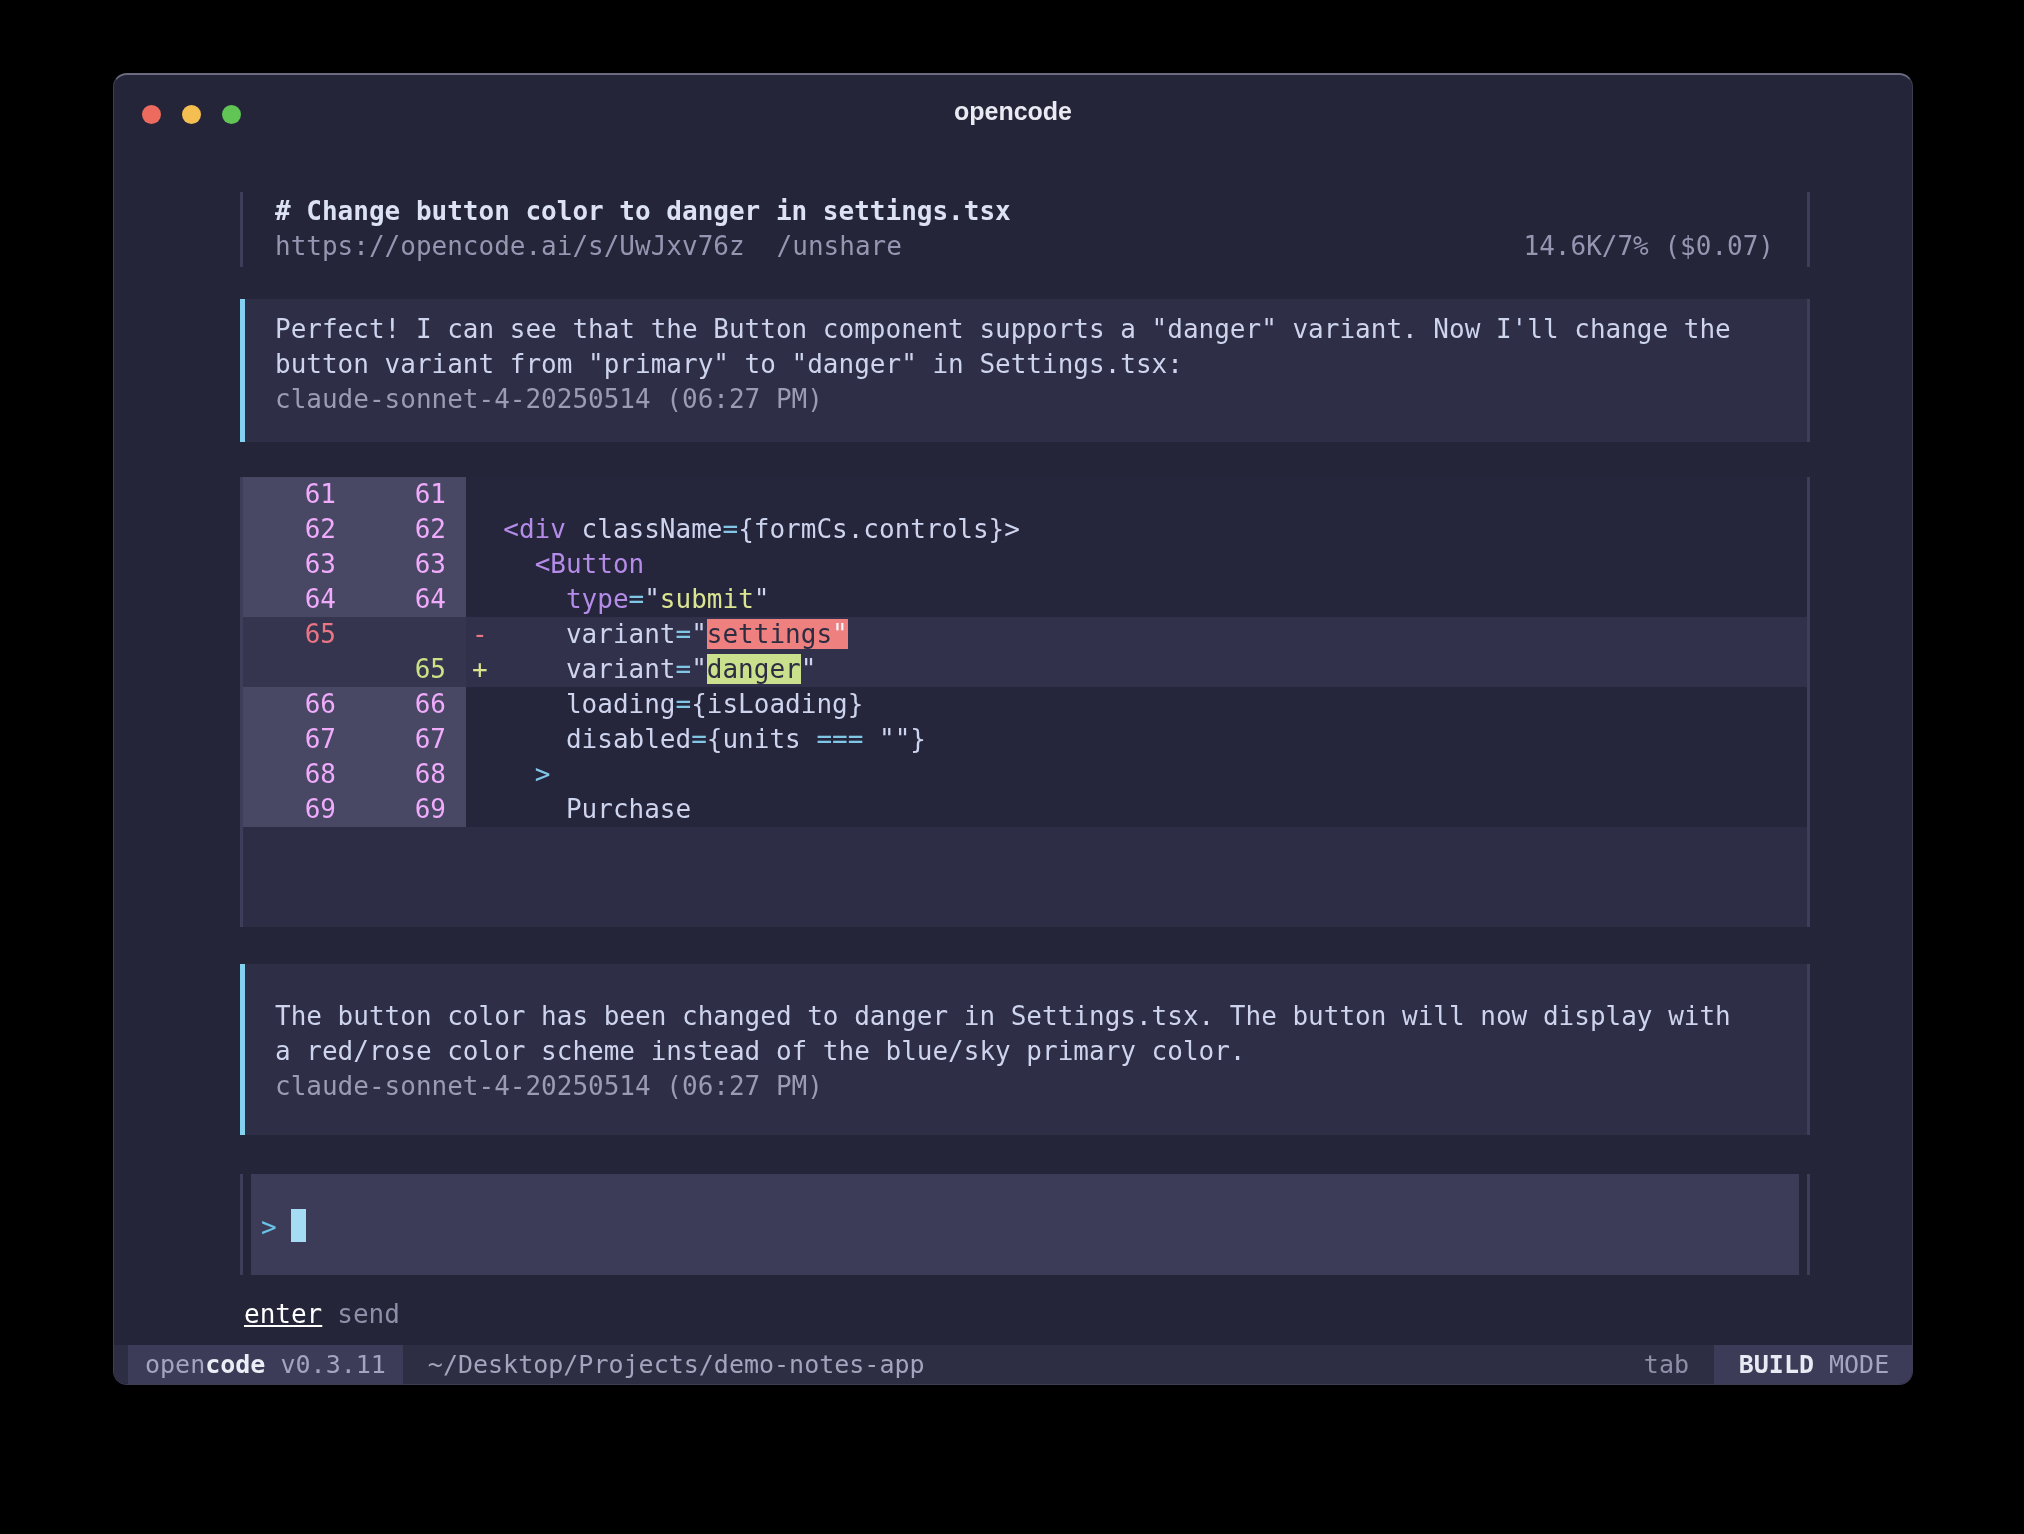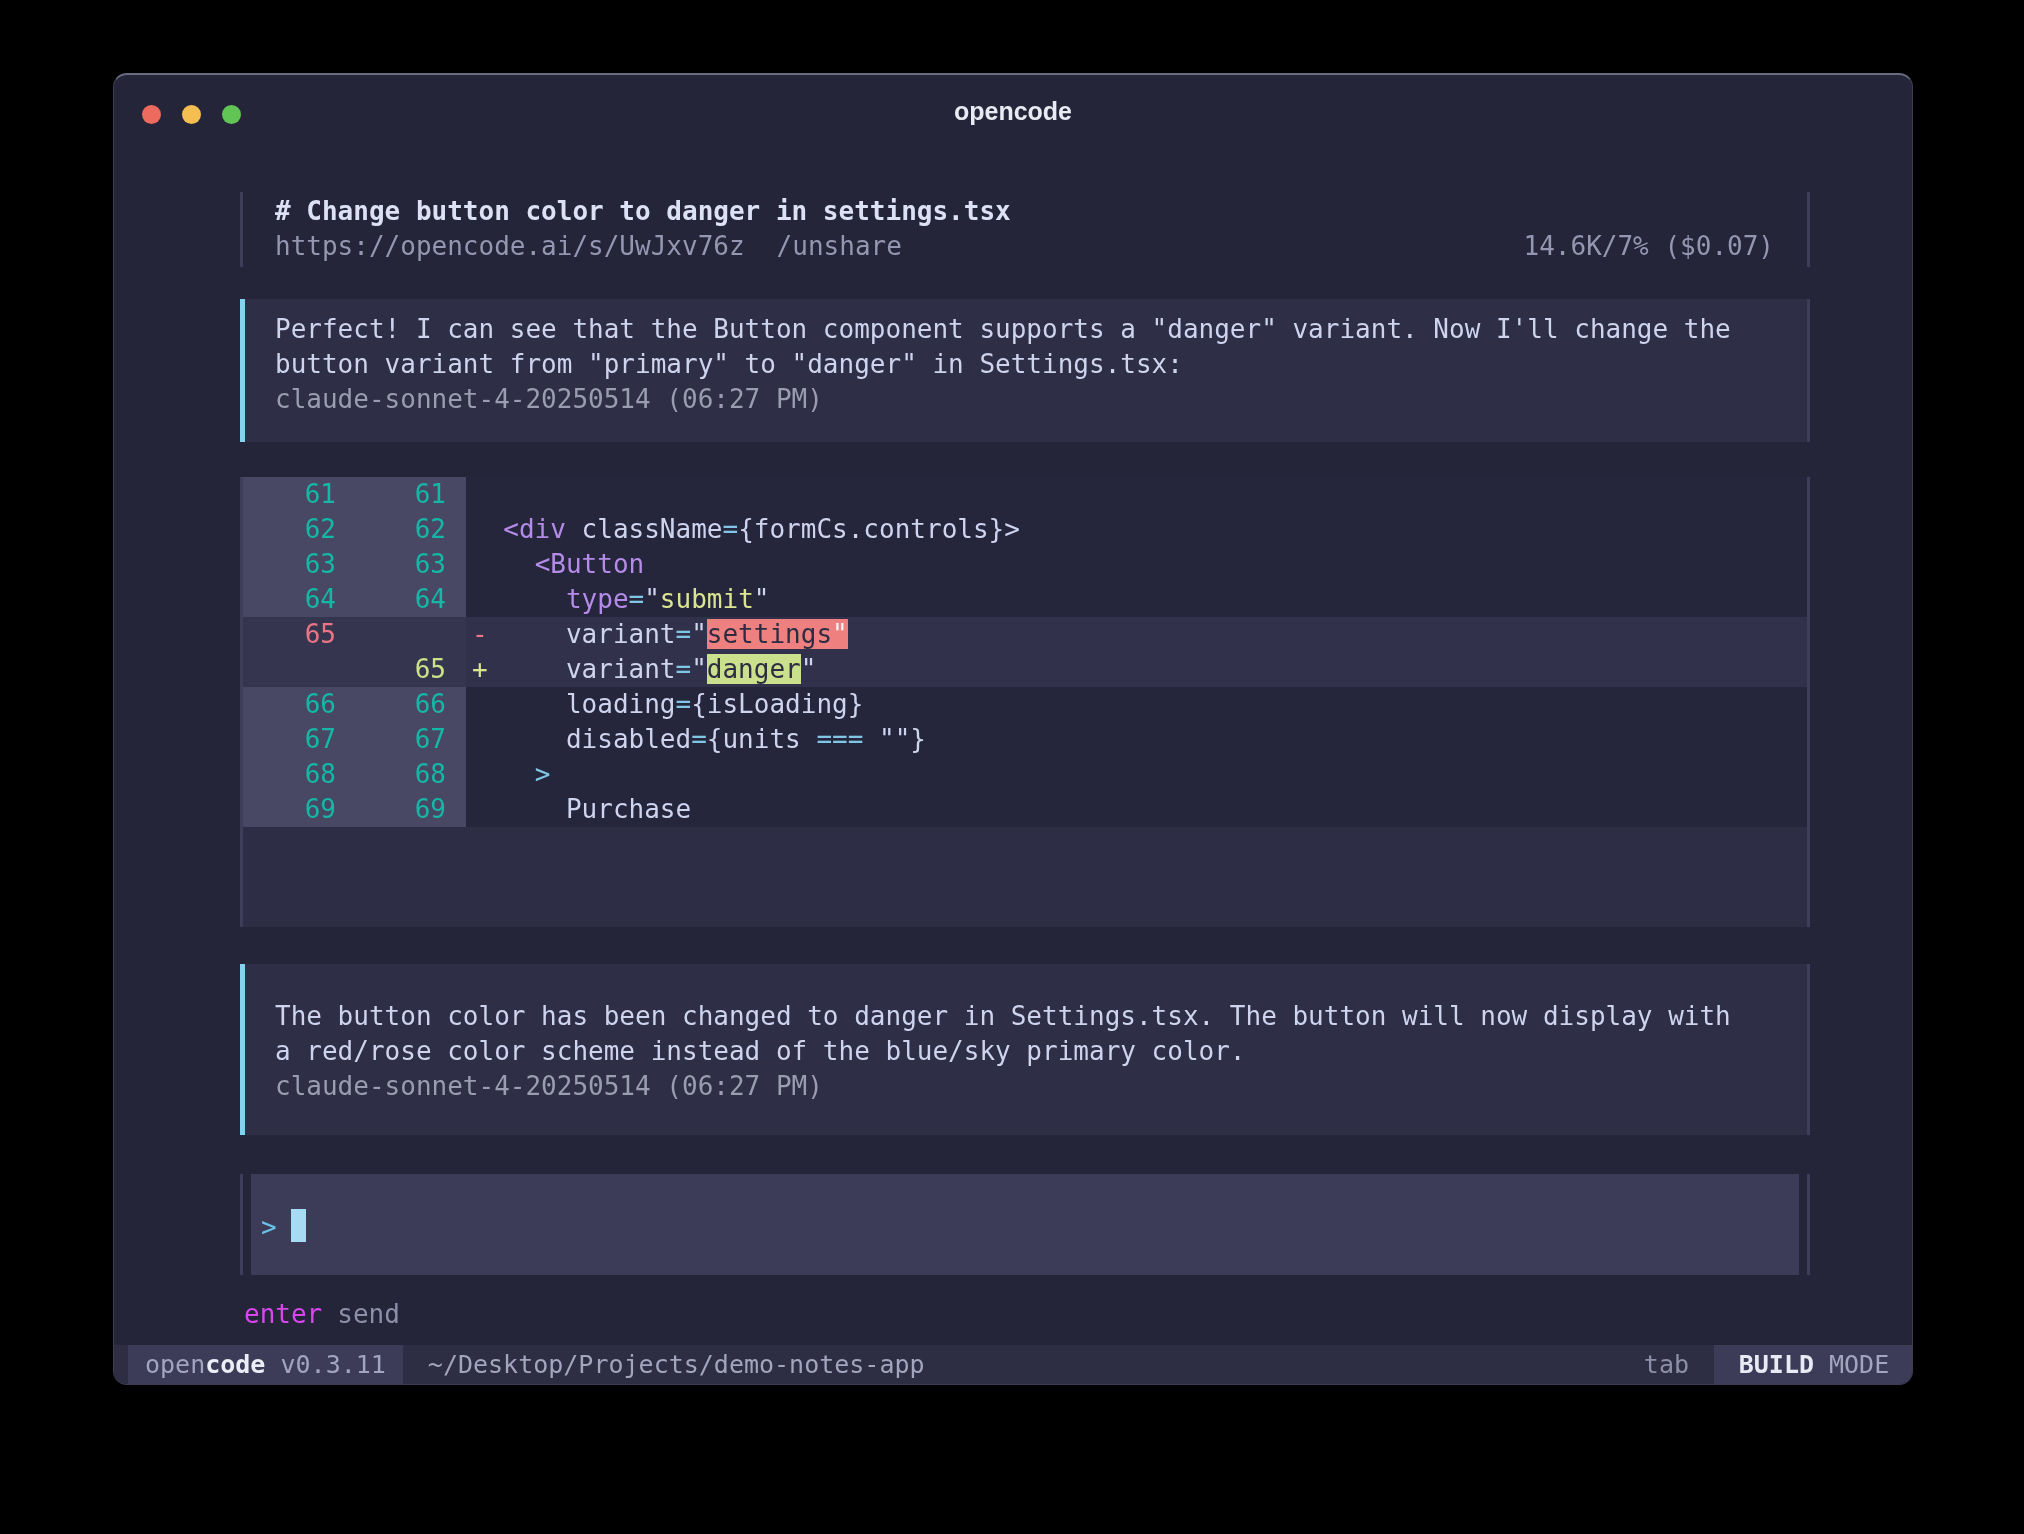--- a/index.html
+++ b/index.html
@@ -45,21 +45,21 @@
   .msg-text { color:#ced4ee; white-space:pre-line; }
   .msg-meta { color:#9a9cb2; }
 
   
   .edit { top:402px; height:450px; background:#2d2d45;
     border-left:3px solid #3e3e5a; border-right:3px solid #3e3e5a; }
   .edit-header { padding:31px 0 0 32px; height:100px; color:#9aa0bb;
     font-size:26px; line-height:35px; }
   .diff { background:#25253c; }
   .diff-row { display:flex; height:35px; font-size:26px; line-height:35px; }
-  .diff-row .num { display:inline-block; text-align:right; color:#14b8a6;
+  .diff-row .num { display:inline-block; text-align:right; color:#f0abfc;
     background:#484864; line-height:35px; }
   .diff-row .num.old { width:111px; padding-right:18px; }
   .diff-row .num.new { width:112px; padding-right:20px; }
   .diff-row.del, .diff-row.add { background:#31314b; }
   .diff-row.del .num, .diff-row.add .num { background:#35354f; }
   .diff-row.del .num.old { color:#ea7585; }
   .diff-row.add .num.new { color:#cbe287; }
   .diff-row pre { flex:1; font:inherit; line-height:35px; padding-left:6px;
     white-space:pre; }
   .c-fg { color:#ced4ee; }
@@ -76,21 +76,21 @@
     border-right:3px solid #3e3e5a; }
   .inputbox { position:absolute; left:8px; right:8px; top:0; bottom:0;
     background:#3c3c58; padding:35px 0 0 10px; font-size:26px; line-height:35px; }
   .prompt-char { color:#69c3e8; }
   .cursor { display:inline-block; width:15px; height:33px; background:#a6dbf4;
     vertical-align:text-bottom; margin-left:14px; }
 
   
   .hints { top:1222px; height:35px; display:flex; font-size:26px;
     line-height:35px; padding:0 4px; }
-  .k-strong { color:#d946ef; }
+  .k-strong { color:#ffffff;text-decoration:underline; }
   .k-dim { color:#8d8fa9; }
   .sp { margin-left:15px; }
   .hints-right { margin-left:auto; }
 
   
   .statusbar { position:absolute; left:0; bottom:0; width:1800px; height:39px;
     background:#2d2d43; display:flex; align-items:stretch;
     font-size:25px; line-height:39px; }
   .sb-chip { background:#3c3c58; padding:0 17px; white-space:pre; }
   .sb-chip.left { margin-left:14px; }

